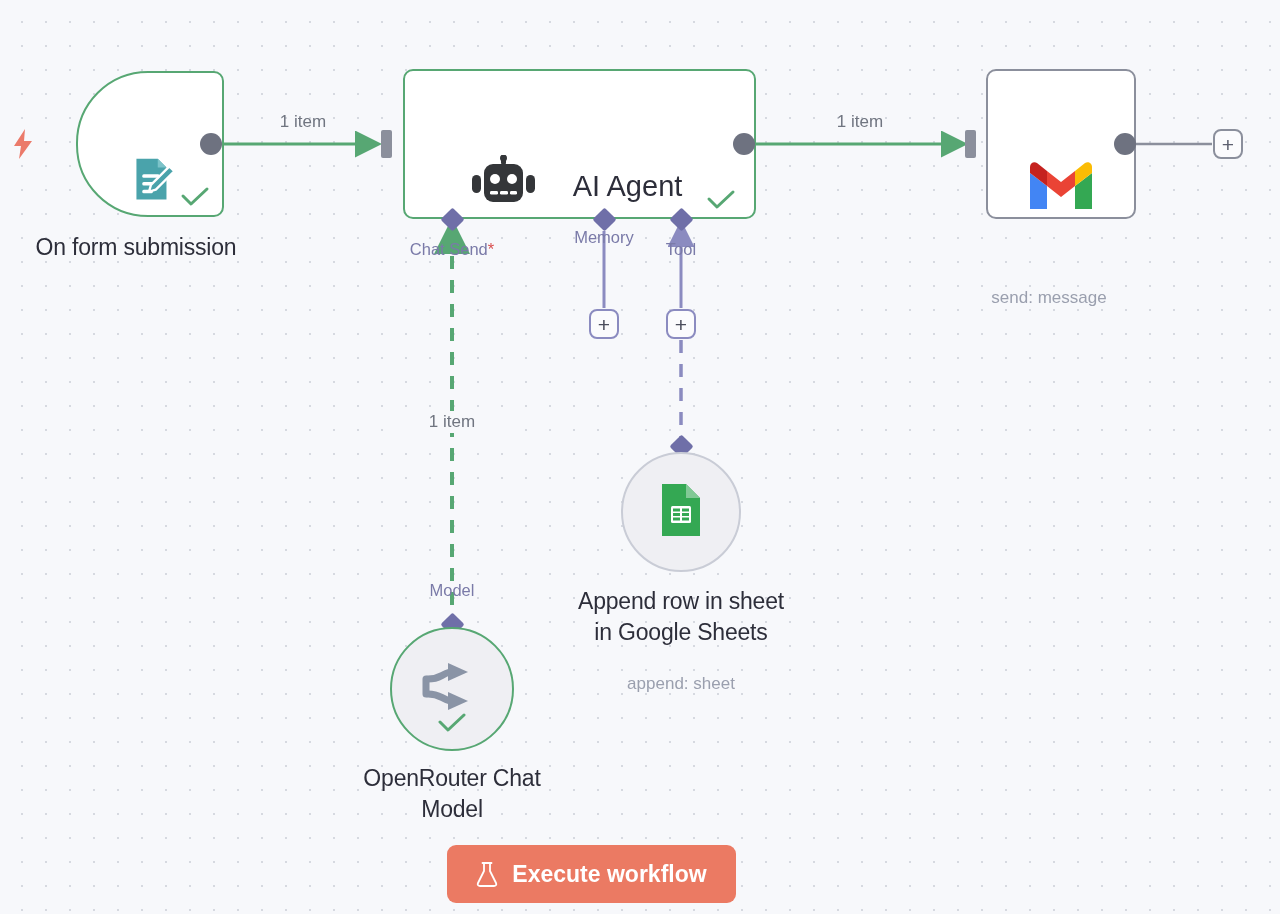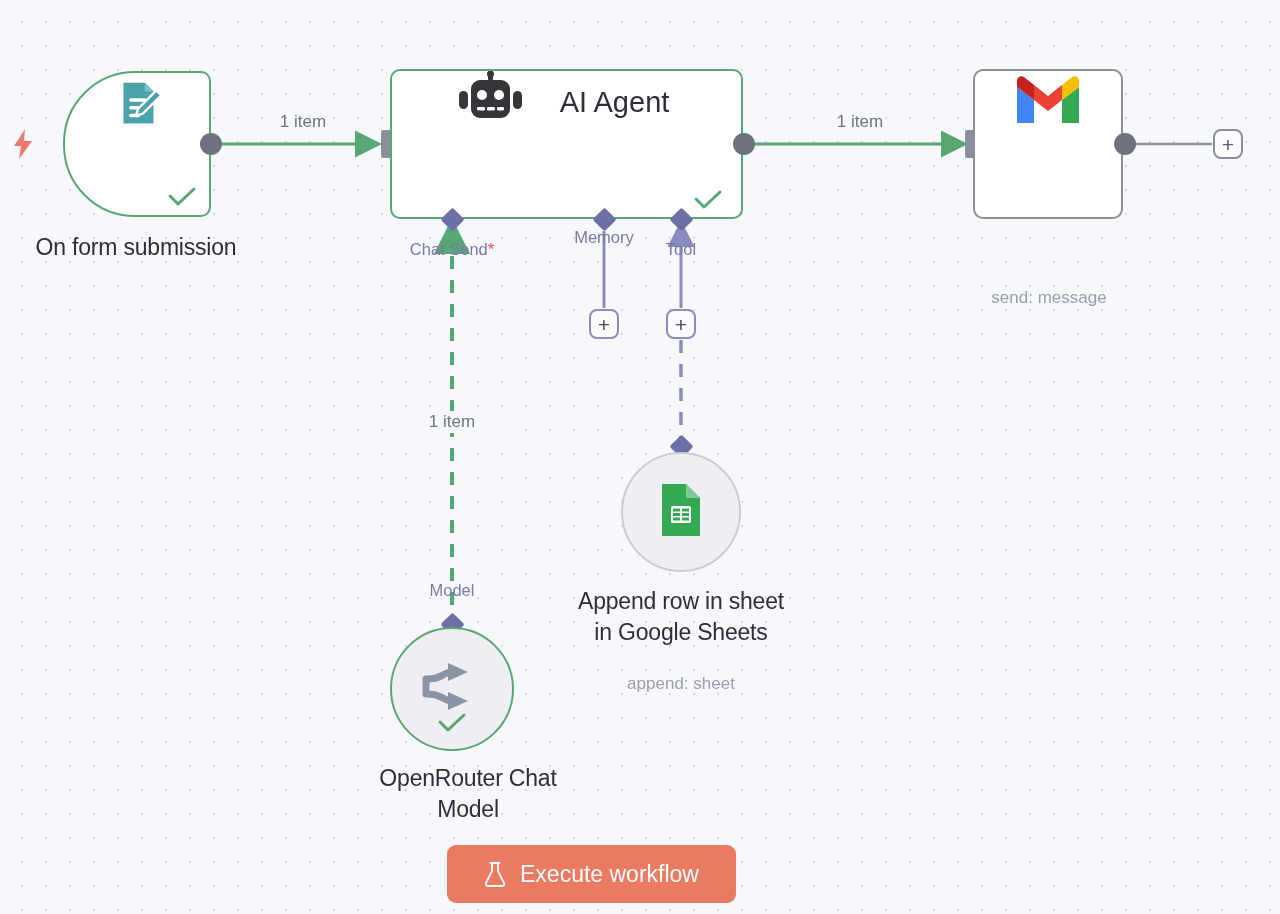--- a/index.html
+++ b/index.html
@@ -43,22 +43,23 @@
     margin-top: 17px;
   }
 
   
   .rect-node {
     position: absolute;
     background: #ffffff;
     border: 2.5px solid #8b8f9c;
     border-radius: 10px;
     display: flex;
-    align-items: flex-start;
+    align-items: flex-end;
     justify-content: center;
+    margin-left: 13px;
   }
   .rect-node.ok { border-color: #57a773; }
   .trigger-node {
     border-radius: 72px 10px 10px 72px;
   }
   .node-check {
     position: absolute;
     right: 12px; bottom: 7px;
     width: 30px; height: 22px;
     color: #57a773;
@@ -154,20 +155,21 @@
     justify-content: center;
     gap: 14px;
     background: #eb7a63;
     color: #ffffff;
     border: none;
     border-radius: 9px;
     font-size: 23px;
     font-family: "Liberation Sans", sans-serif;
     cursor: pointer;
     padding: 0 26px;
+    font-weight: bold;
   }
   .exec-btn .flask { width: 22px; height: 26px; }
 
   
   .watermark {
     position: absolute;
     font-size: 46px;
     color: rgba(150,110,100,0.18);
     letter-spacing: 1px;
     direction: rtl;
@@ -328,21 +330,21 @@
         <path d="M28 30 L48 39 L28 48 Z" fill="#8a94a6"></path>
         <path d="M6 17 L6 32" stroke="#8a94a6" stroke-width="7" stroke-linecap="round"></path>
       </svg>
     </span>
     <span class="circ-check">
       <svg width="30" height="20" viewBox="0 0 30 20" fill="none">
         <path d="M3 9 L11 17 L27 2" stroke="#57a773" stroke-width="3" fill="none" stroke-linecap="round" stroke-linejoin="round"></path>
       </svg>
     </span>
   </div>
-  <div class="node-title" style="left:332px; top:763px; width:272px;">OpenRouter Chat
+  <div class="node-title" style="left:316px; top:763px; width:272px;">OpenRouter Chat
 Model</div>
 
   <div class="watermark" style="left:600px; top:848px;">حسوب</div>
 
   <button class="exec-btn" style="left:447px; top:845px; width:289px; height:58px;">
     <span class="flask">
       <svg width="22" height="26" viewBox="0 0 22 26" fill="none">
         <path d="M8 2 V10 L2 22 C1 24 2.5 25 4 25 H18 C19.5 25 21 24 20 22 L14 10 V2" stroke="#ffffff" stroke-width="1.8" fill="none" stroke-linejoin="round"></path>
         <path d="M6.5 2 H15.5" stroke="#ffffff" stroke-width="1.8" stroke-linecap="round"></path>
       </svg>

